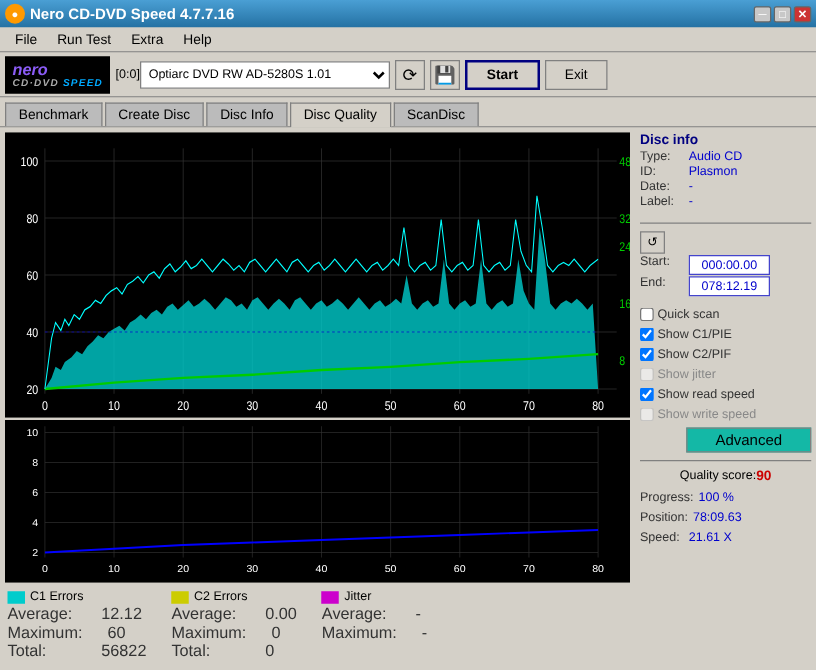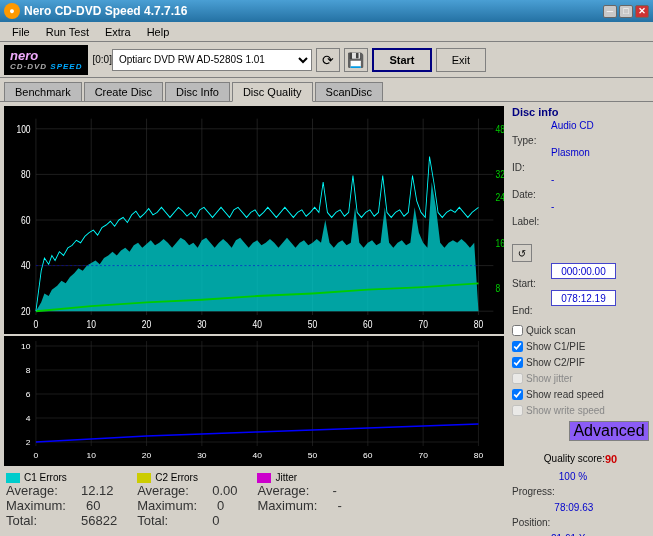--- a/index.html
+++ b/index.html
@@ -52,21 +52,21 @@
       color: white; 
       padding: 2px 6px; 
       font-size: 13px; 
       font-weight: bold;
       font-style: italic;
       height: 30px;
       display: flex;
       flex-direction: column;
       justify-content: center;
     }
-    .nero-logo .nero-text { font-size: 13px; color: #f0abfc; line-height: 1; font-style: italic; }
+    .nero-logo .nero-text { font-size: 13px; color: #8b5cf6; line-height: 1; font-style: italic; }
     .nero-logo .speed-text { font-size: 8px; color: #aaa; letter-spacing: 1px; }
     .drive-select {
       display: flex;
       align-items: center;
       gap: 0;
     }
     .drive-label { font-size: 10px; }
     .drive-combo {
       width: 200px;
       height: 22px;
@@ -172,21 +172,21 @@
       padding: 4px;
       display: flex;
       flex-direction: column;
       gap: 4px;
       font-size: 10px;
     }
 
     .panel-section { margin-bottom: 4px; }
     .panel-section-title { font-weight: bold; color: #000080; font-size: 11px; margin-bottom: 2px; }
     .panel-row { display: flex; gap: 4px; margin-bottom: 1px; }
-    .panel-label { color: #333; min-width: 35px; margin-top: 15px; }
+    .panel-label { color: #333; min-width: 35px; }
     .panel-value { color: #0000cc; }
 
     .settings-combo {
       width: 80px;
       height: 18px;
       border: 1px solid #808080;
       font-size: 10px;
       background: white;
     }
 
@@ -205,25 +205,25 @@
       display: flex;
       align-items: center;
       gap: 3px;
       margin-bottom: 1px;
     }
     .checkbox-row input { width: 11px; height: 11px; }
     .checkbox-row label { font-size: 10px; color: #333; }
     .checkbox-row.disabled label { color: #888; }
 
     .advanced-btn {
-      width: 80px;
+      width: 100px;
       height: 20px;
-      background: #8b5cf6;
+      background: #14b8a6;
       border: 1px solid #808080;
-      font-size: 16px;
+      font-size: 12px;
       cursor: pointer;
       align-self: flex-end;
     }
 
     .quality-score-row { display: flex; justify-content: center; margin-bottom: 2px; }
     .quality-score-val { color: #cc0000; font-weight: bold; font-size: 11px; }
 
     
     .chart-svg { width: 100%; height: 100%; }
 

